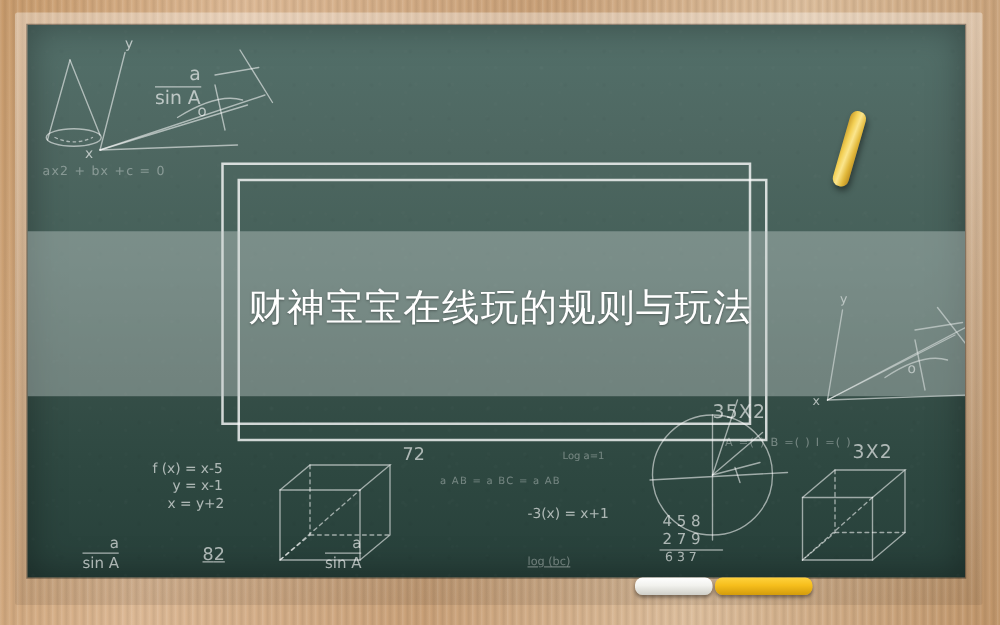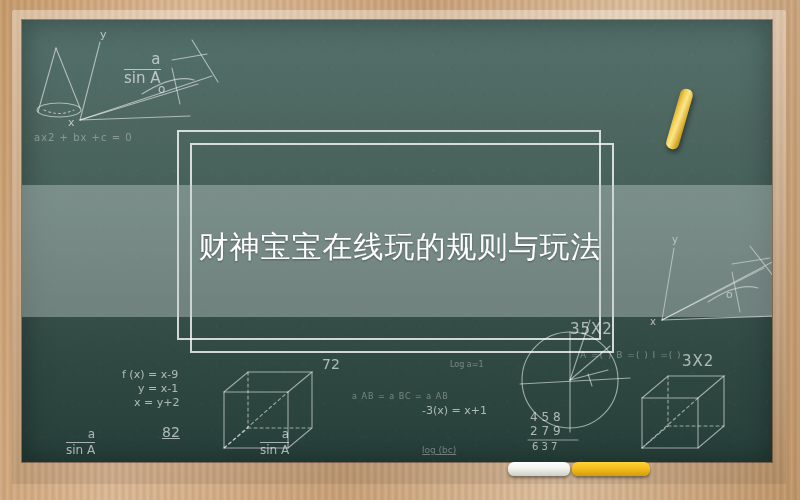--- a/index.html
+++ b/index.html
@@ -269,42 +269,42 @@
     </div>
     <div class="ct" style="left:78px; top:8px; font-size:11px;">y</div>
     <div class="ct" style="left:46px; top:96px; font-size:11px;">x</div>
     <div class="ct" style="left:136px; top:62px; font-size:12px;">o</div>
     <div class="ct dim" style="left:12px; top:112px; font-size:10px; letter-spacing:1px;">ax2 + bx +c = 0</div>
 
     <div class="ct" style="left:650px; top:214px; font-size:10px;">y</div>
     <div class="ct" style="left:628px; top:296px; font-size:10px;">x</div>
     <div class="ct" style="left:704px; top:268px; font-size:11px;">o</div>
 
-    <div class="ct" style="left:100px; top:348px; font-size:11px;">f (x)  =  x-9</div>
+    <div class="ct" style="left:100px; top:348px; font-size:11px;">f (x)  =  x-5</div>
     <div class="ct" style="left:116px; top:362px; font-size:11px;">y  =  x-1</div>
     <div class="ct" style="left:112px; top:376px; font-size:11px;">x  =  y+2</div>
 
     <div class="ct" style="left:300px; top:336px; font-size:14px;">
       <span>7</span><span class="sup">2</span>
     </div>
-    <div class="ct" style="left:140px; top:404px; font-size:14px;text-decoration:underline;">
+    <div class="ct" style="left:140px; top:416px; font-size:14px;text-decoration:underline;">
       <span>8</span><span class="sup">2</span>
     </div>
 
     <div class="ct frac" style="left:44px; top:408px; font-size:12px;">
       <span>a</span>
       <span class="bar"></span>
       <span>sin A</span>
     </div>
     <div class="ct frac" style="left:238px; top:408px; font-size:12px;">
       <span>a</span>
       <span class="bar"></span>
       <span>sin A</span>
     </div>
-    <div class="ct dim" style="left:330px; top:360px; font-size:8px; letter-spacing:1px;margin-top:12px;">a AB = a BC = a AB</div>
+    <div class="ct dim" style="left:330px; top:360px; font-size:8px; letter-spacing:1px;">a AB = a BC = a AB</div>
 
     <div class="ct" style="left:548px; top:300px; font-size:15px; letter-spacing:1px;">35X2</div>
     <div class="ct" style="left:660px; top:296px; font-size:15px; letter-spacing:1px;margin-top:36px;">3X2</div>
     <div class="ct dim" style="left:428px; top:340px; font-size:8px;">Log a=1</div>
     <div class="ct dim" style="left:558px; top:330px; font-size:9px; letter-spacing:1px;">A =( ) B =( ) I =( )</div>
     <div class="ct" style="left:400px; top:384px; font-size:11px;">-3(x) = x+1</div>
     <div class="ct" style="left:508px; top:390px; font-size:12px;">4 5 8</div>
     <div class="ct" style="left:508px; top:404px; font-size:12px;">2 7 9</div>
     <div class="ct" style="left:510px; top:421px; font-size:10px;">6 3 7</div>
     <div class="ct dim" style="left:400px; top:425px; font-size:9px;text-decoration:underline;">log (bc)</div>

